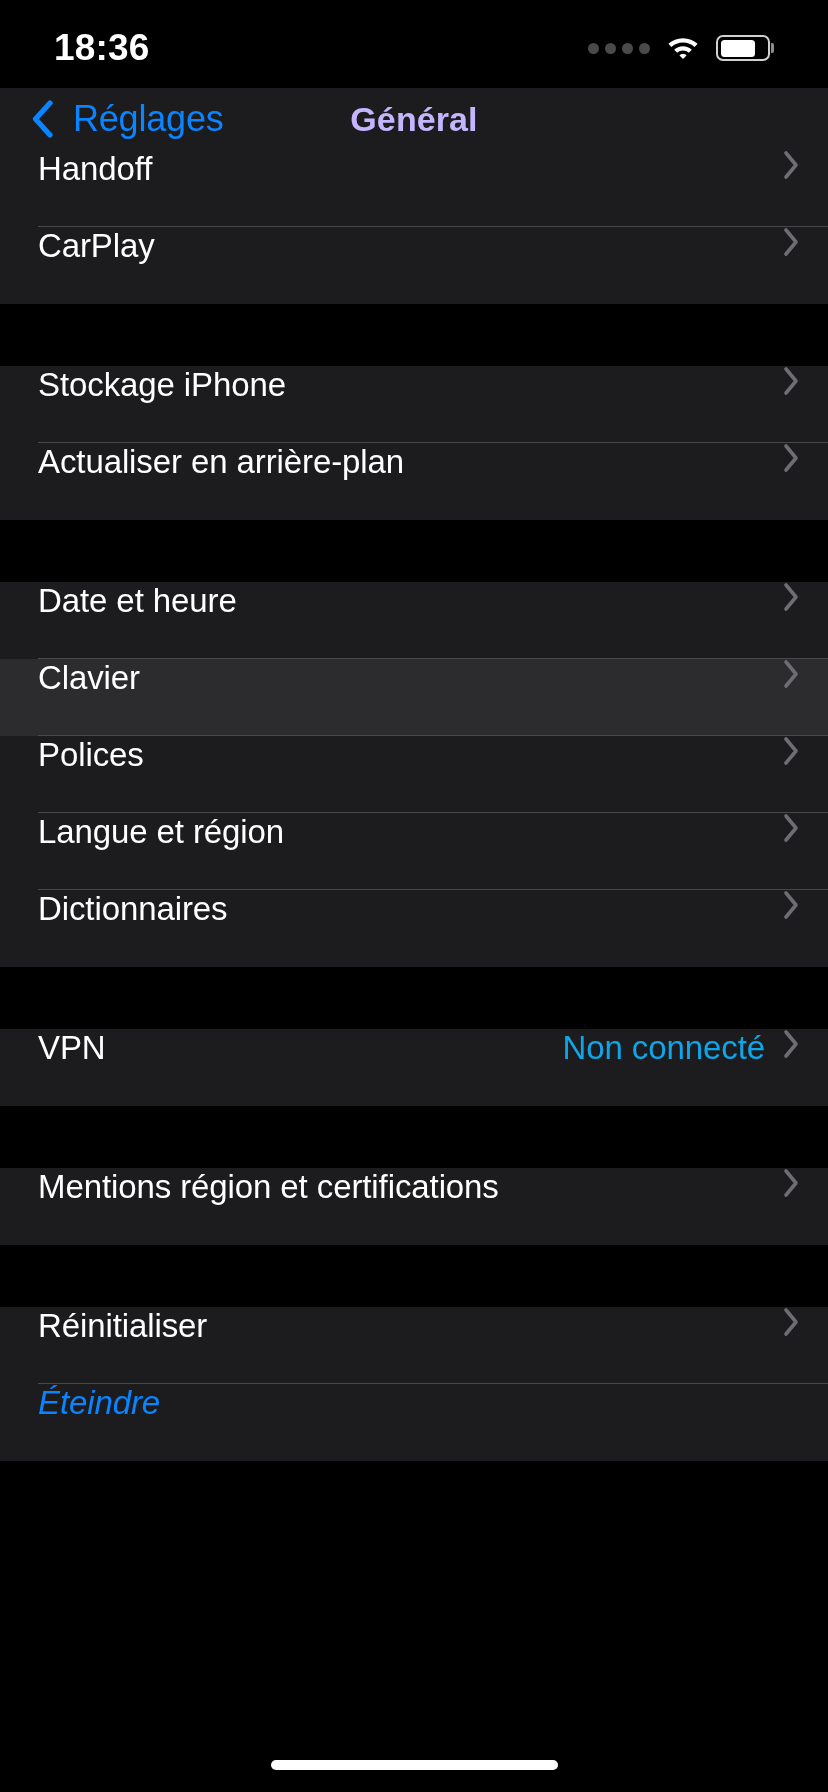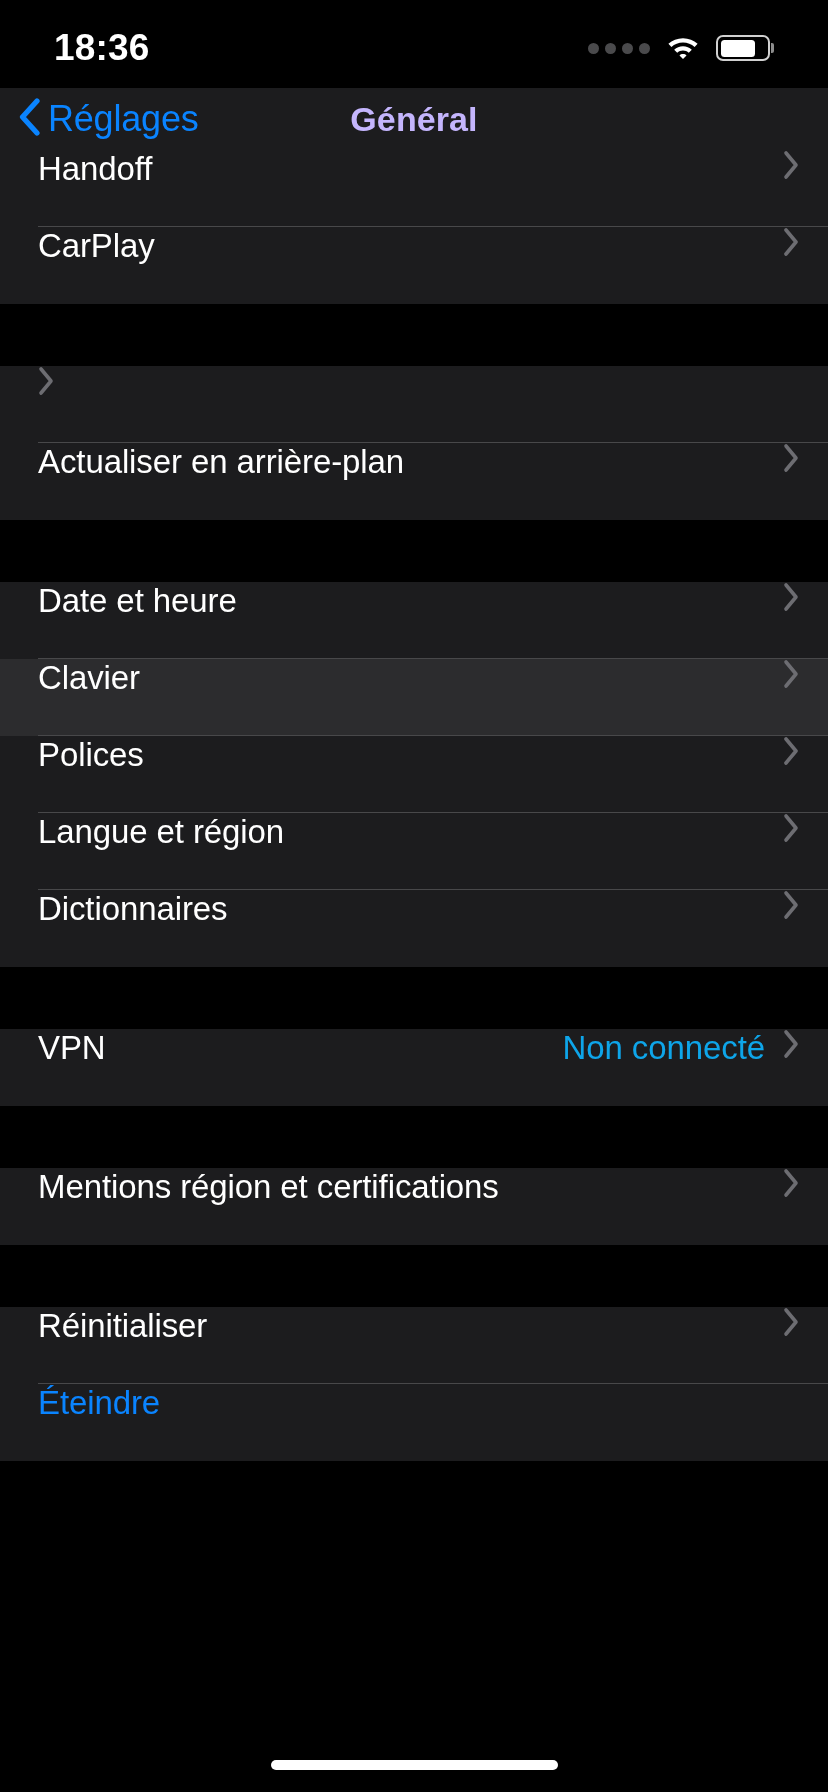--- a/index.html
+++ b/index.html
@@ -75,23 +75,23 @@
   .nav-bar {
     height:62px;
     flex:0 0 62px;
     background:#1c1c1e;
     position:relative;
     display:flex;
     align-items:center;
   }
   .nav-back {
     display:flex;
-    align-items:flex-start;
-    gap:8px;
-    padding-left:18px;
+    align-items:center;
+    gap:20px;
+    padding-left:31px;
     cursor:pointer;
   }
   .chevron-left {
     width:22px; height:38px;
     display:block;
     flex:0 0 auto;
   }
   .nav-back-label {
     color:#0a84ff;
     font-size:36px;
@@ -134,21 +134,21 @@
     height:1px;
     background:#48484a;
   }
   .row-label {
     color:#fff;
     font-size:33px;
     letter-spacing:-0.1px;
     flex:1 1 auto;
     white-space:nowrap;
   }
-  .row-label.accent { color:#0a84ff; }
+  .row-label.accent { color:#0a84ff;font-style:italic; }
   .row-value {
     color:#0ea5e9;
     font-size:33px;
     letter-spacing:-0.1px;
     margin-right:18px;
     white-space:nowrap;
   }
   .chevron-right {
     width:17px; height:30px;
     display:block;
@@ -219,20 +219,21 @@
         <div class="row no-sep">
           <div class="row-label">CarPlay</div>
           <svg class="chevron-right" viewBox="0 0 17 30">
             <path d="M3 3 L13 15 L3 27" fill="none" stroke="#6d6d72" stroke-width="3.6" stroke-linecap="round" stroke-linejoin="round"></path>
           </svg>
         </div>
       </div>
       <div class="gap" style="height: 62px;"></div>
       <div class="group">
         <div class="row">
+          <div class="row-label">Stockage iPhone</div>
           <svg class="chevron-right" viewBox="0 0 17 30">
             <path d="M3 3 L13 15 L3 27" fill="none" stroke="#6d6d72" stroke-width="3.6" stroke-linecap="round" stroke-linejoin="round"></path>
           </svg>
           <div class="sep"></div>
         </div>
         <div class="row no-sep">
           <div class="row-label">Actualiser en arrière-plan</div>
           <svg class="chevron-right" viewBox="0 0 17 30">
             <path d="M3 3 L13 15 L3 27" fill="none" stroke="#6d6d72" stroke-width="3.6" stroke-linecap="round" stroke-linejoin="round"></path>
           </svg>

